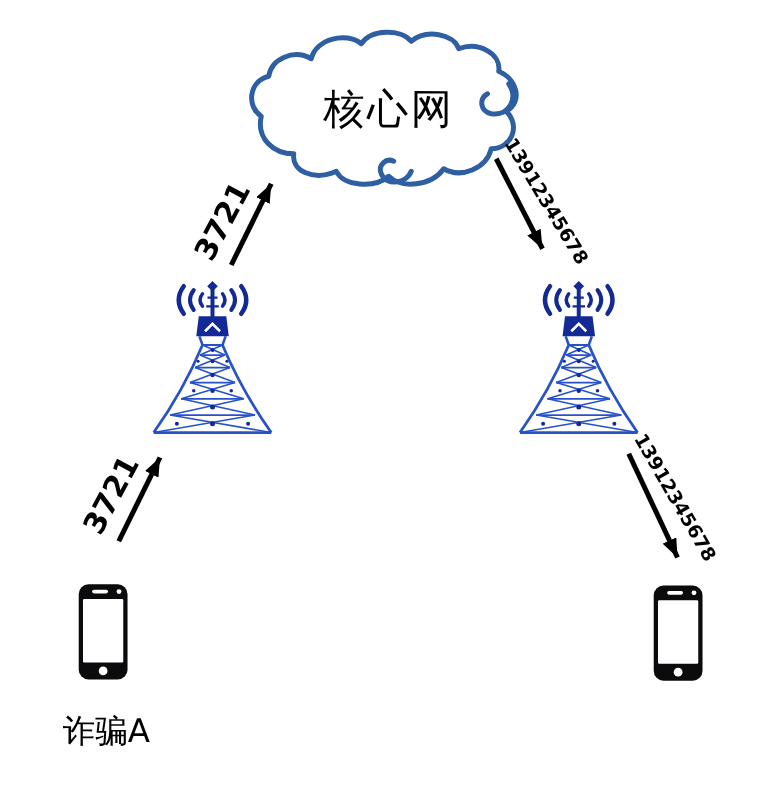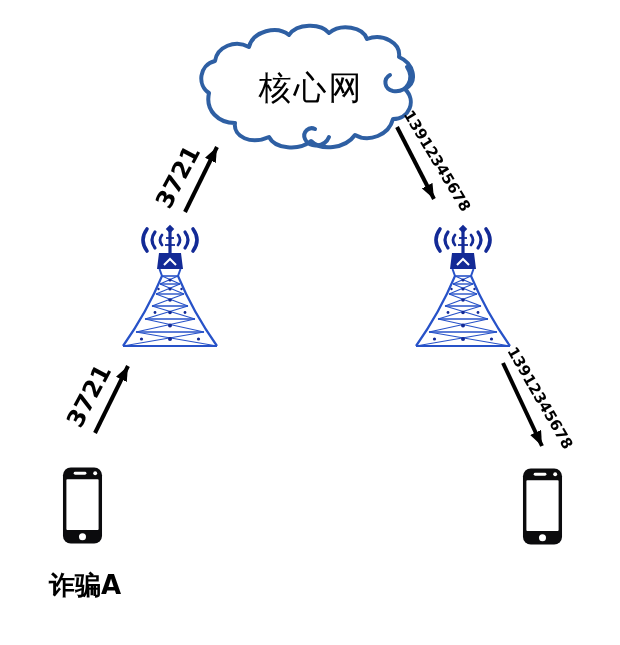--- a/index.html
+++ b/index.html
@@ -1,20 +1,20 @@
 <!DOCTYPE html>
 <html><head>
 <meta charset="utf-8">
 <style>
 html,body{margin:0;padding:0;background:#fff;}
 #stage{position:relative;width:620px;height:645px;background:#fff;overflow:hidden;font-family:"DejaVu Sans","Liberation Sans",sans-serif;color:#000;}
 .abs{position:absolute;}
 .label{position:absolute;color:#000;white-space:nowrap;}
 #cloud-label{left:311px;top:88px;transform:translate(-50%,-50%);font-size:33px;letter-spacing:2px;}
-#phone-a-label{left:85px;top:585px;transform:translate(-50%,-50%);font-size:26px;font-weight:bold;}
+#phone-a-label{left:85px;top:585px;transform:translate(-50%,-50%);font-size:26px;font-weight:normal;}
 #phone-b-label{left:547px;top:591px;transform:translate(-50%,-50%);font-size:26px;font-weight:bold;}
 .link-label{font-weight:bold;}
 #lbl1{left:89px;top:396px;transform:translate(-50%,-50%) rotate(-62deg);font-size:24px;}
 #lbl2{left:178px;top:177px;transform:translate(-50%,-50%) rotate(-62deg);font-size:24px;}
 #lbl3{left:437px;top:161px;transform:translate(-50%,-50%) rotate(59deg);font-size:15px;}
 #lbl4{left:540px;top:398px;transform:translate(-50%,-50%) rotate(60deg);font-size:15px;}
 svg{display:block;}
 </style>
 </head>
 <body>

